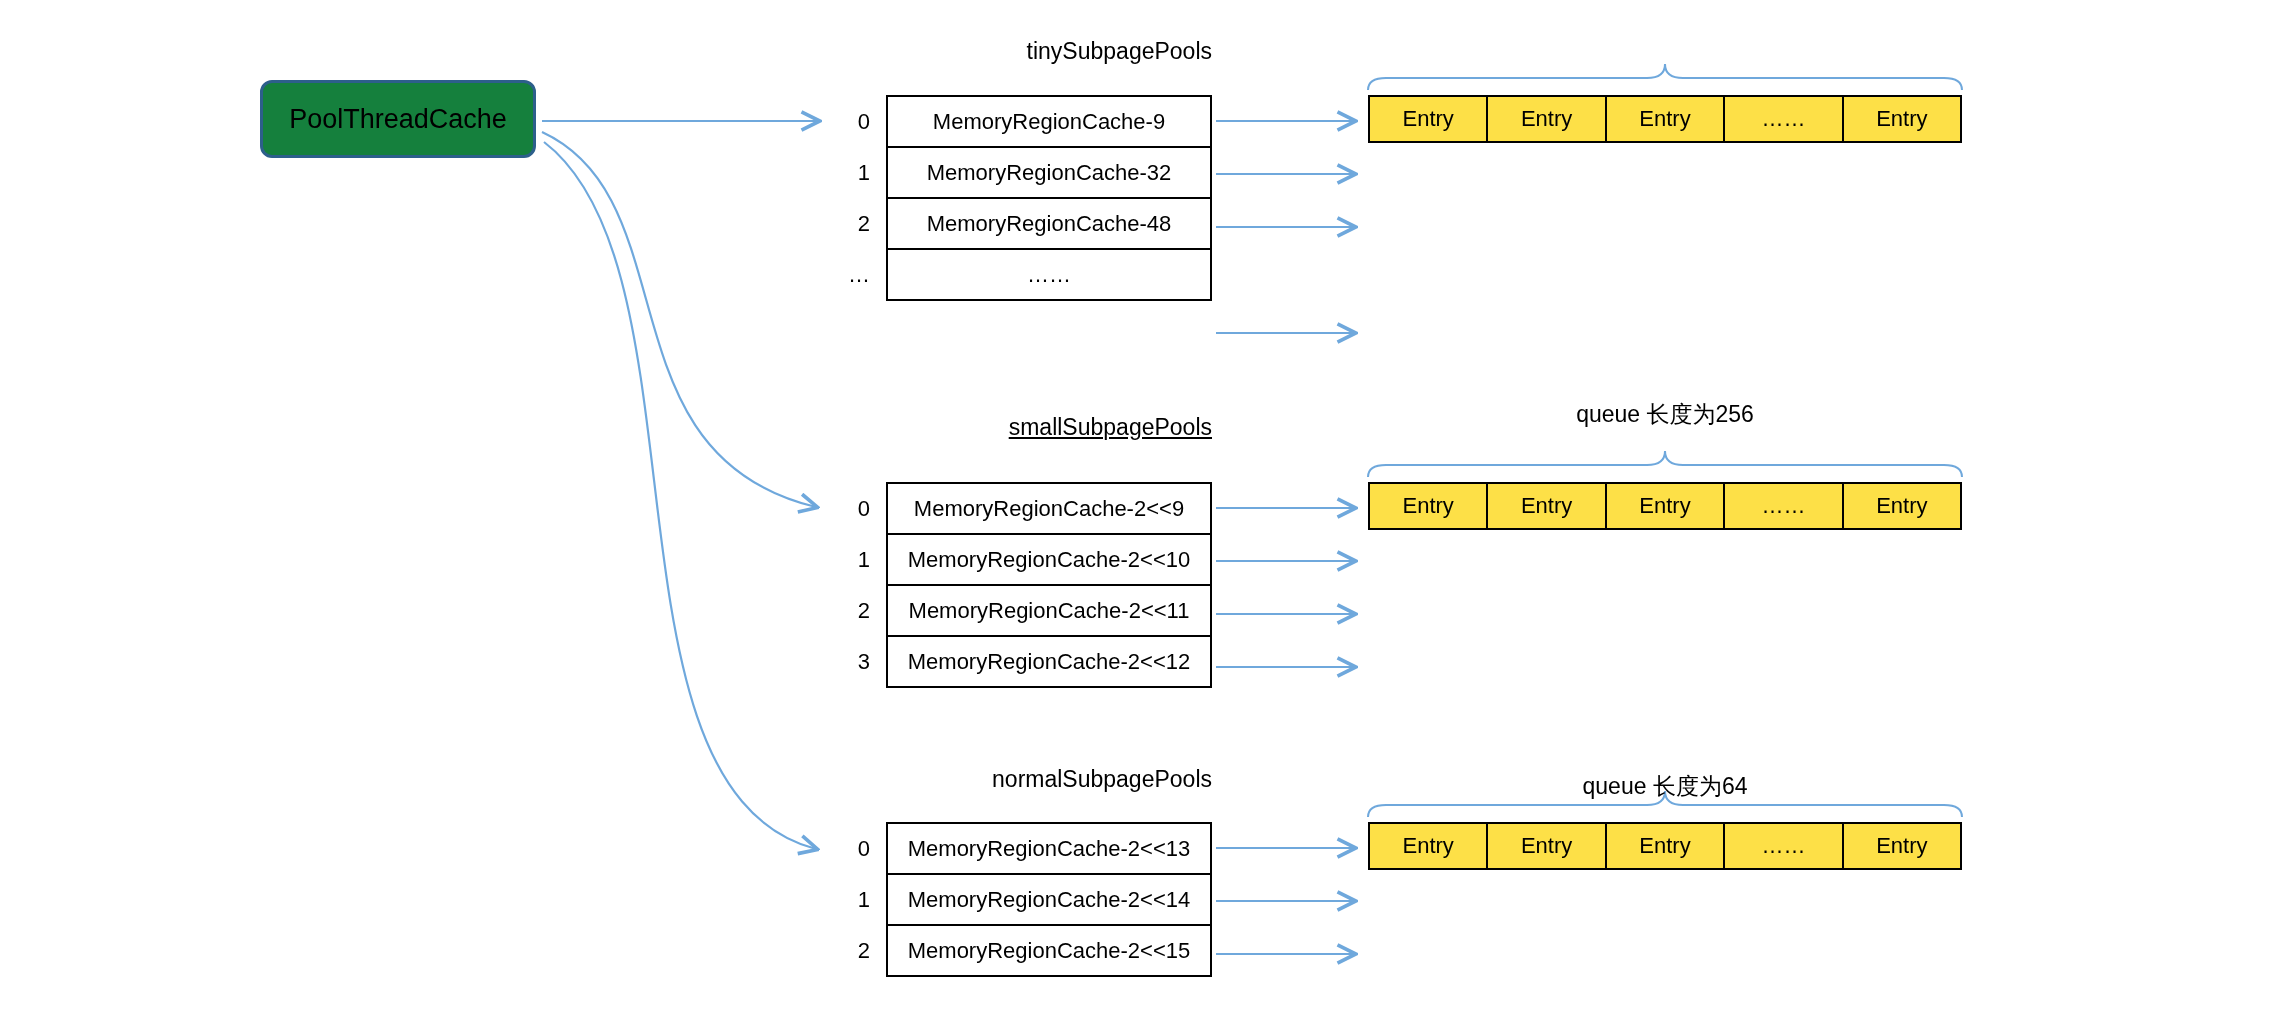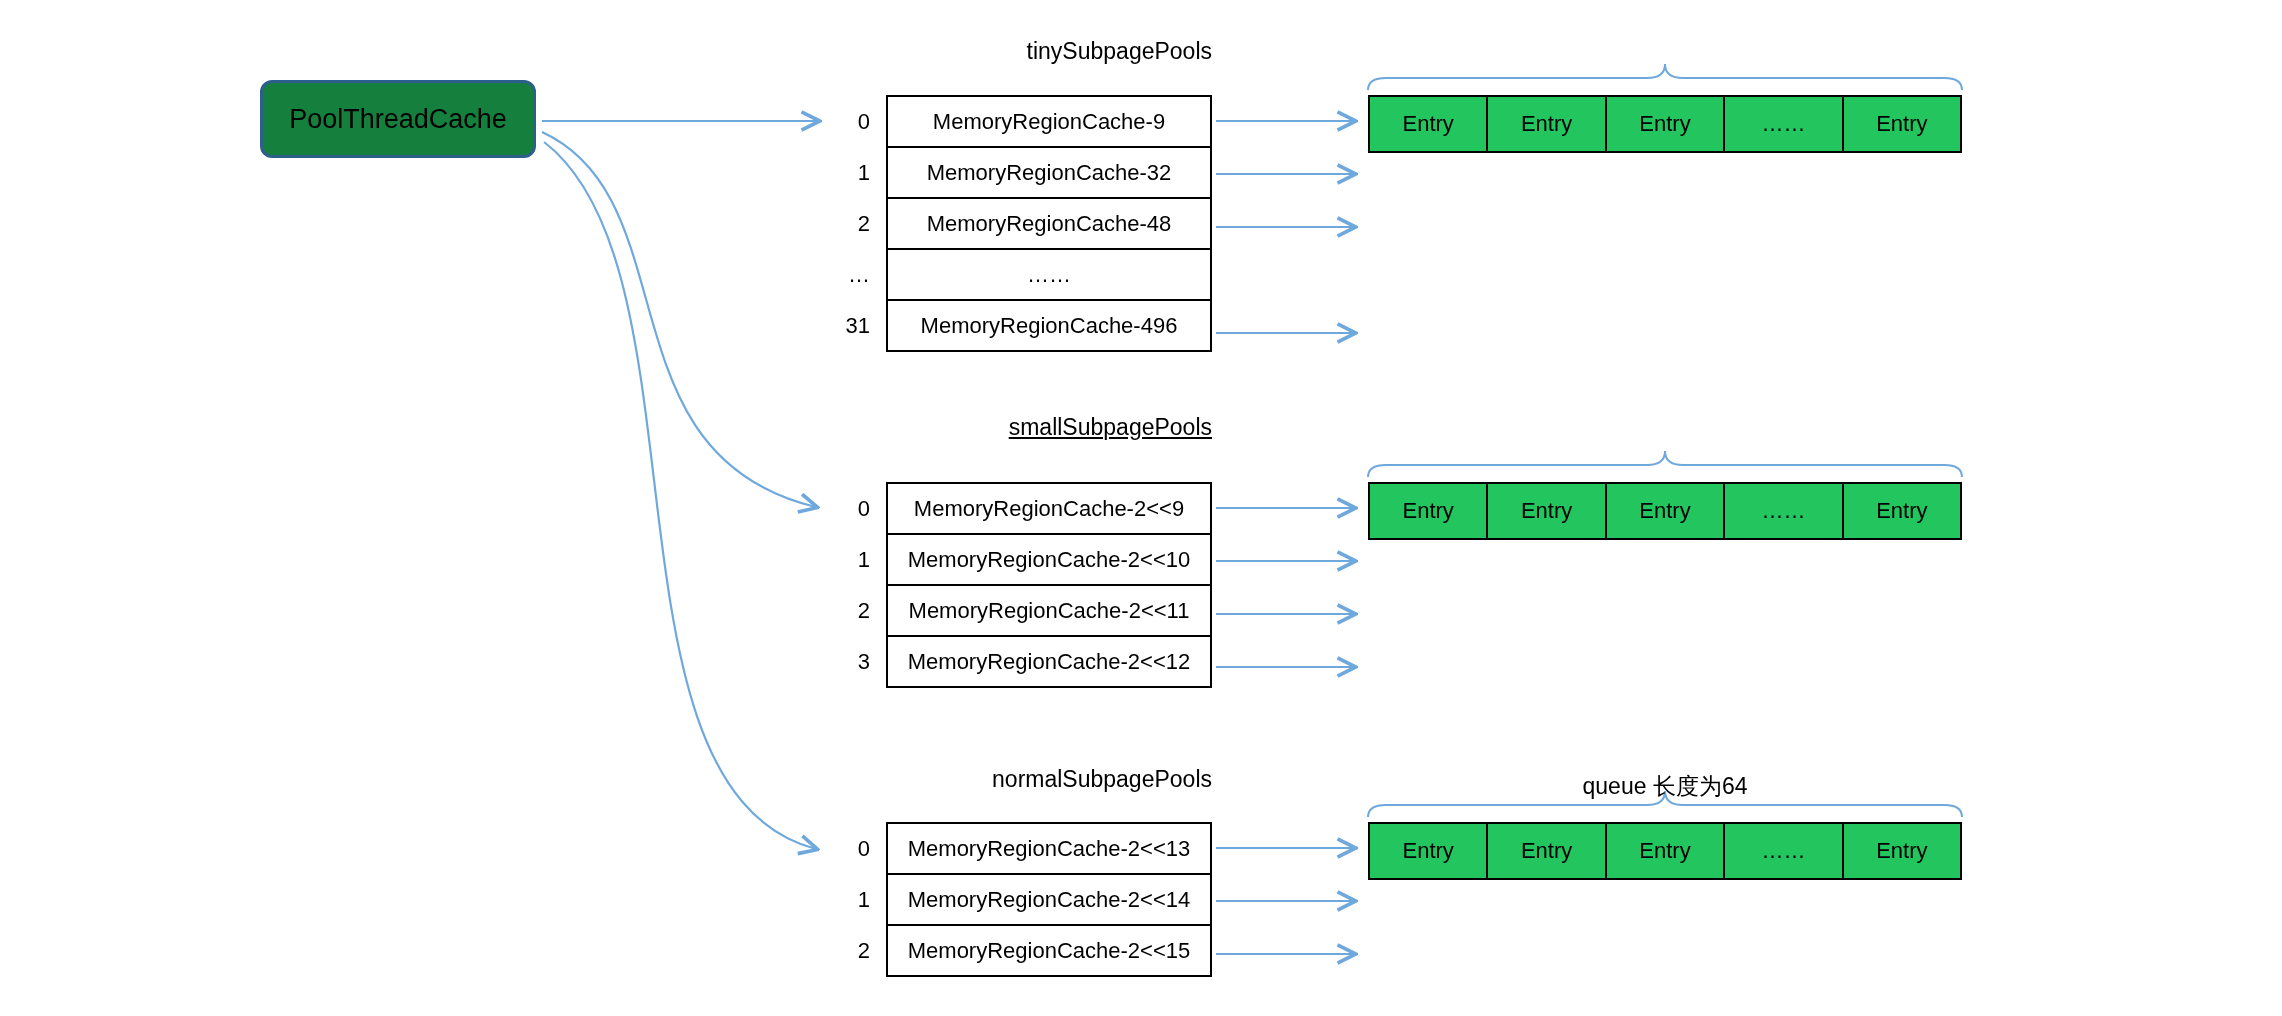--- a/index.html
+++ b/index.html
@@ -49,24 +49,24 @@
   .table-title {
     position: absolute;
     width: 326px;
     text-align: right;
     font-size: 23px;
   }
 
   
   .queue {
     position: absolute;
-    width: 594px; height: 58px;
+    width: 594px; height: 48px;
     box-sizing: border-box;
     border: 2px solid #000000;
-    background: #22c55e;
+    background: #fde047;
     display: flex;
   }
   .qcell {
     flex: 1;
     display: flex; align-items: center; justify-content: center;
     font-size: 22px;
     border-right: 2px solid #000000;
   }
   .qcell:last-child { border-right: none; }
   .queue-label {
@@ -134,24 +134,20 @@
       <span>MemoryRegionCache-32</span>
     </div>
     <div class="trow">
       <span class="idx">2</span>
       <span>MemoryRegionCache-48</span>
     </div>
     <div class="trow">
       <span class="idx">…</span>
       <span>……</span>
     </div>
-    <div class="trow">
-      <span class="idx">31</span>
-      <span>MemoryRegionCache-496</span>
-    </div>
   </div>
 
   <div class="table-title" style="left:886px; top:414px;text-decoration:underline;">smallSubpagePools</div>
   <div class="table" style="left:886px; top:482px;">
     <div class="trow">
       <span class="idx">0</span>
       <span>MemoryRegionCache-2&lt;&lt;9</span>
     </div>
     <div class="trow">
       <span class="idx">1</span>
@@ -184,20 +180,21 @@
   </div>
 
   <div class="queue" style="left:1368px; top:95px;">
     <div class="qcell">Entry</div>
     <div class="qcell">Entry</div>
     <div class="qcell">Entry</div>
     <div class="qcell">……</div>
     <div class="qcell">Entry</div>
   </div>
 
+  <div class="queue-label" style="left:1455px; top:399px;">queue 长度为256</div>
   <div class="queue" style="left:1368px; top:482px;">
     <div class="qcell">Entry</div>
     <div class="qcell">Entry</div>
     <div class="qcell">Entry</div>
     <div class="qcell">……</div>
     <div class="qcell">Entry</div>
   </div>
 
   <div class="queue-label" style="left:1455px; top:739px;margin-top:32px;">queue 长度为64</div>
   <div class="queue" style="left:1368px; top:822px;">

